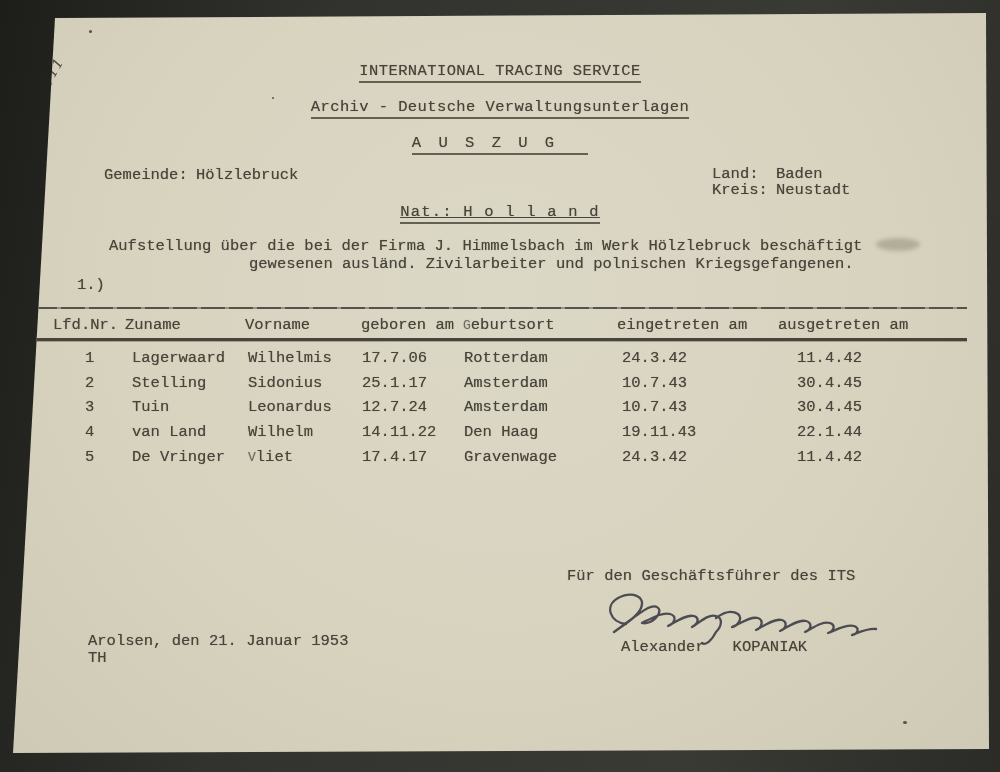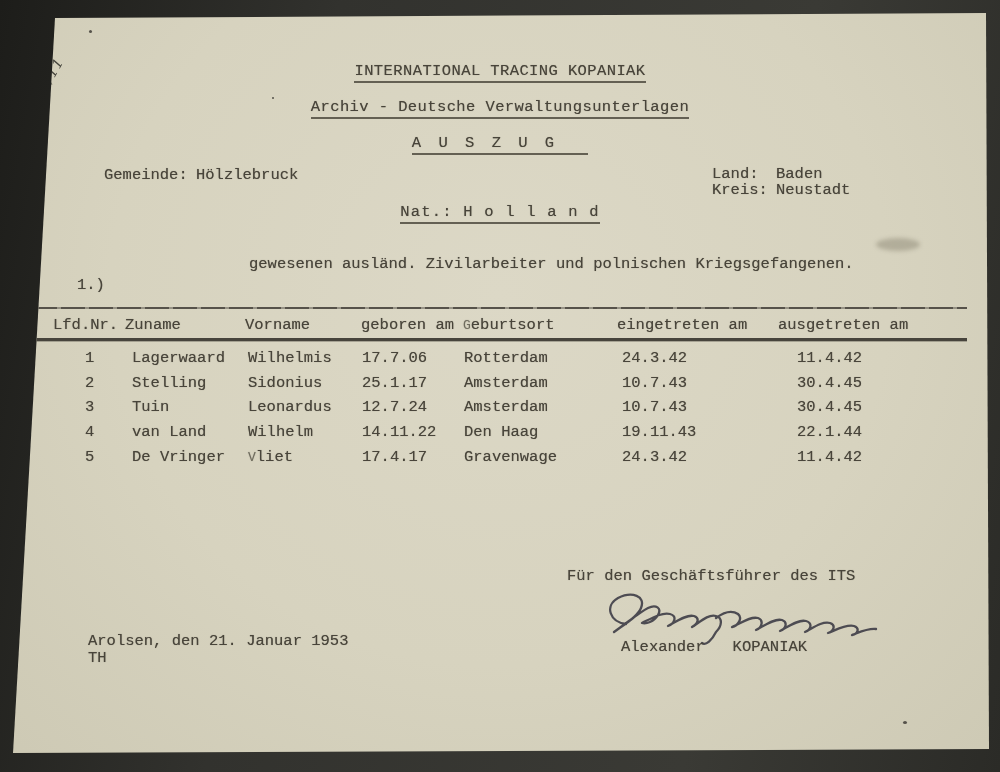--- a/index.html
+++ b/index.html
@@ -8,21 +8,21 @@
   .paper{position:absolute;inset:0;
     background:radial-gradient(ellipse at 50% 38%, #dcd8c6 0%, #d7d3bf 55%, #cdc9b4 100%);
     clip-path:polygon(55px 18px, 986px 13px, 989px 749px, 13px 753px);}
   .tw{position:absolute;font-family:"Liberation Mono","DejaVu Sans Mono",monospace;
     font-size:15.5px;line-height:17px;color:#48443a;white-space:pre;
     text-shadow:0 0 0.8px rgba(62,58,48,0.55);}
   .center{left:0;right:0;text-align:center;}
   .u{border-bottom:2px solid rgba(70,66,55,0.8);padding-bottom:1px;}
   .auszug{letter-spacing:4px;padding-right:30px;}
   .title-sp{letter-spacing:0.4px;}
-  .nat{letter-spacing:1.2px;}
+  .nat{letter-spacing:1.2px;text-decoration:underline;}
   .rule{position:absolute;left:33px;width:934px;}
   .rule1{top:307px;height:2px;
     background:repeating-linear-gradient(90deg,#56524a 0 24px,rgba(86,82,74,.5) 24px 28px);}
   .rule2{top:338px;height:3px;background:#47443c;
     box-shadow:0 1px 0 rgba(71,68,60,.35);}
   .row{position:absolute;left:10px;top:0;width:100%;height:20px;}
   .cell{position:absolute;top:0;}
   .h0{left:43px}.h1{left:115px}.h2{left:235px}.h3{left:351px}.h4{left:453px}.h5{left:607px}.h6{left:768px}
   .c0{left:75px}.c1{left:122px}.c2{left:238px}.c3{left:352px}.c4{left:454px}.c5{left:612px}.c6{left:787px}
   .faded-first{display:inline-block;}
@@ -36,33 +36,34 @@
   .sig{position:absolute;left:596px;top:588px;}
 </style>
 </head>
 <body>
 
 <div class="screen">
   <div class="paper">
 
     <div class="hw-ref">R 33/11</div>
 
-    <div class="tw center" style="top:63px;"><span class="u title-sp">INTERNATIONAL TRACING KOPANIAK</span></div>
+    <div class="tw center" style="top:63px;"><span class="u title-sp">INTERNATIONAL TRACING SERVICE</span></div>
     <div class="tw center" style="top:99px;"><span class="u title-sp">Archiv - Deutsche Verwaltungsunterlagen</span></div>
     <div class="tw center" style="top:135px;"><span class="u auszug">A U S Z U G</span></div>
 
     <span class="tw" style="left:104px;top:167px;">Gemeinde:</span>
     <span class="tw" style="left:196px;top:167px;">Hölzlebruck</span>
     <span class="tw" style="left:712px;top:166px;">Land:</span>
     <span class="tw" style="left:776px;top:166px;">Baden</span>
     <span class="tw" style="left:712px;top:182px;">Kreis:</span>
     <span class="tw" style="left:776px;top:182px;">Neustadt</span>
 
     <div class="tw center" style="top:204px;"><span class="u nat">Nat.: H o l l a n d</span></div>
 
+    <span class="tw" style="left:109px;top:238px;">Aufstellung über die bei der Firma J. Himmelsbach im Werk Hölzlebruck beschäftigt</span>
     <div class="smudge"></div>
     <span class="tw" style="left:249px;top:256px;">gewesenen ausländ. Zivilarbeiter und polnischen Kriegsgefangenen.</span>
 
     <span class="tw" style="left:77px;top:277px;">1.)</span>
 
     <div class="rule rule1"></div>
     <div class="row tw" style="top:317px;">
       <span class="cell h0">Lfd.Nr.</span>
       <span class="cell h1">Zuname</span>
       <span class="cell h2">Vorname</span>

